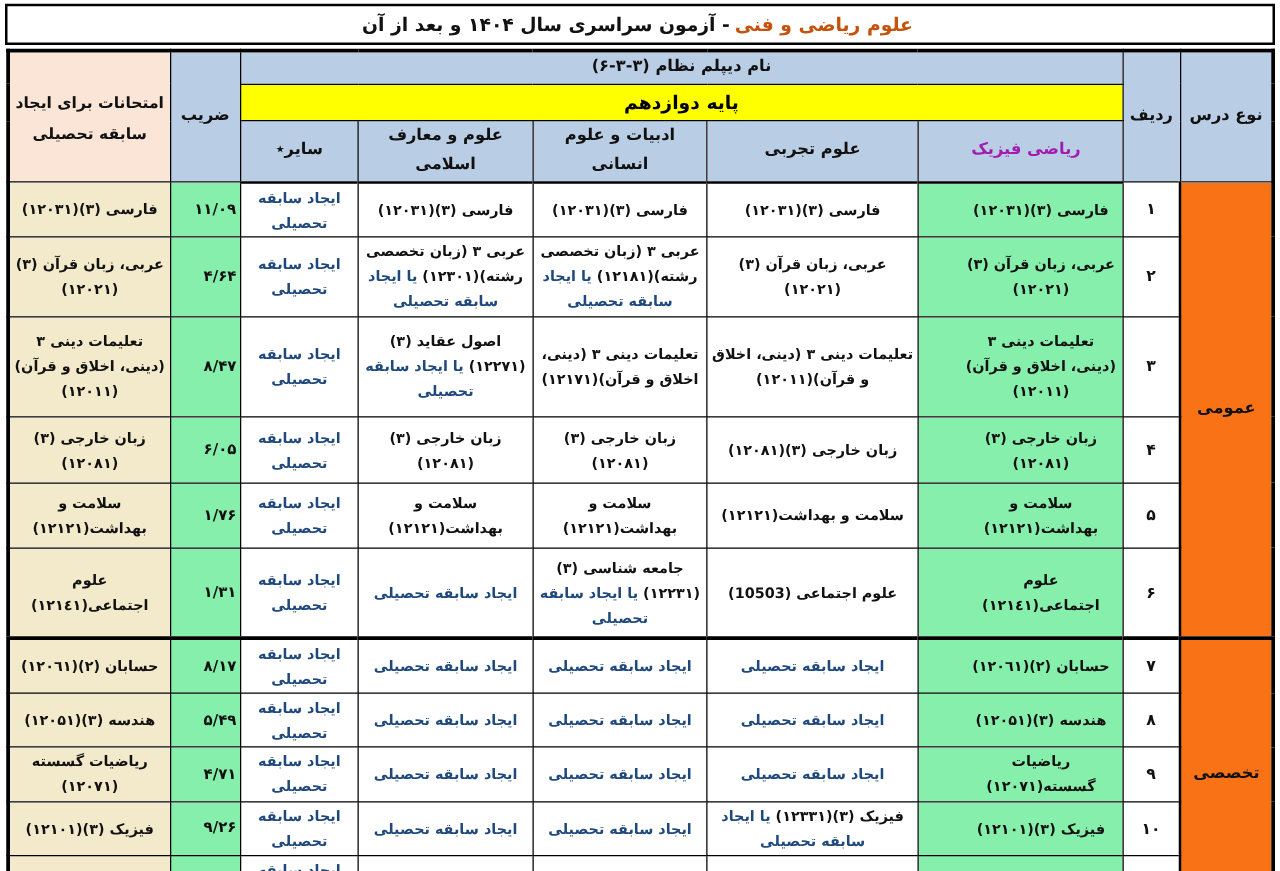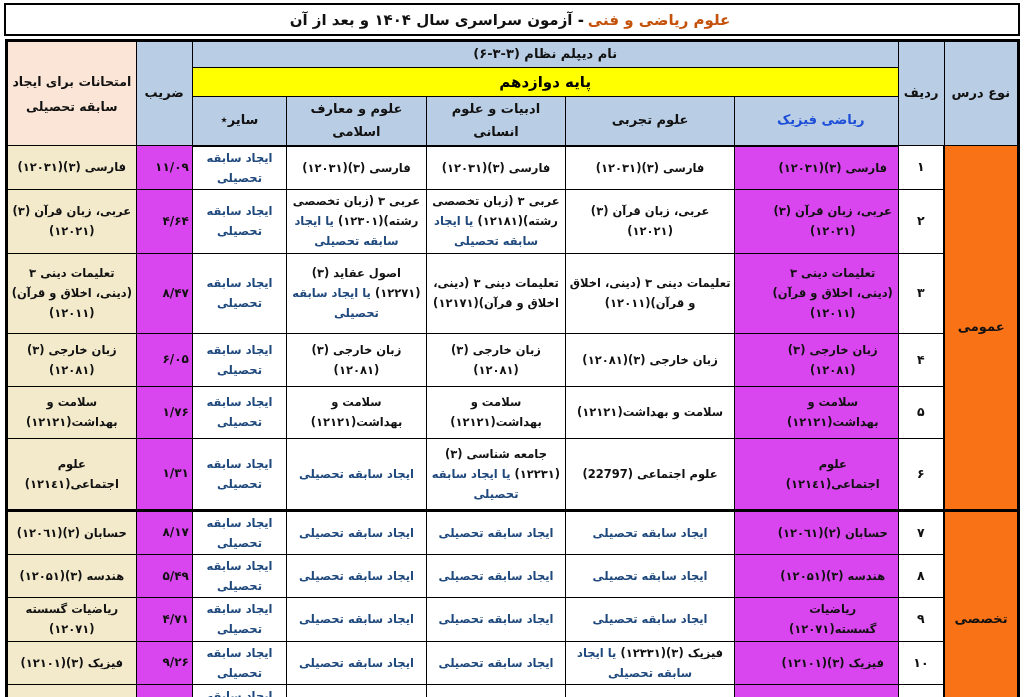--- a/index.html
+++ b/index.html
@@ -34,23 +34,23 @@
     text-align: center; vertical-align: middle;
     font-weight: bold; color: #111;
     font-size: 11.5px;
     line-height: 1.75;
     padding: 1px 3px;
     overflow: hidden;
   }
   thead th { background: #b9cde4; font-size: 13px; }
   th.grade-cell { background: #ffff00; font-size: 15px; color: #000; }
   th.record-head { background: #fbe5d6; font-size: 12.5px; line-height: 2; }
-  th.math-head { color: #1d4ed8; padding-left: 12px; }
+  th.math-head { color: #a21caf; padding-left: 12px; }
   thead tr.col-names th { border-bottom: 2.5px solid #000; }
-  td.col-math, td.col-coef { background: #d946ef; padding-left: 36px; }
+  td.col-math, td.col-coef { background: #86efac; padding-left: 36px; }
   td.col-record { background: #f3eacb; }
   td.col-type { border-left: 2.5px solid #000; font-size: 13px; background:#f97316; }
   td.col-record { border-left: 2px solid #000; }
   td.col-num { font-size: 12.5px; }
   td.col-coef { font-size: 12px; }
   tr.sec-break td { border-top: 3px solid #000; }
   .alt { color: #1f497d; }
   .alt:empty, .m:empty { display: none; }
   
   .hr1 { height: 26px; } .hr2 { height: 25px; } .hr3 { height: 30px; }
@@ -146,21 +146,21 @@
       <td><span class="m">سلامت و بهداشت(۱۲۱۲۱)</span> </td>
       <td><span class="m">سلامت و بهداشت(۱۲۱۲۱)</span> </td>
       <td><span class="m">سلامت و بهداشت(۱۲۱۲۱)</span> </td>
       <td> <span class="alt">ایجاد سابقه تحصیلی</span></td>
       <td class="col-coef">۱/۷۶</td>
       <td class="col-record">سلامت و بهداشت(۱۲۱۲۱)</td>
     </tr>
     <tr class="r6">
       <td class="col-num">۶</td>
       <td class="col-math"><span class="m">علوم اجتماعی(۱۲۱٤۱)</span> </td>
-      <td><span class="m">علوم اجتماعی (22797)</span> </td>
+      <td><span class="m">علوم اجتماعی (10503)</span> </td>
       <td><span class="m">جامعه شناسی (۳) (۱۲۲۳۱)</span> <span class="alt">یا ایجاد سابقه تحصیلی</span></td>
       <td> <span class="alt">ایجاد سابقه تحصیلی</span></td>
       <td> <span class="alt">ایجاد سابقه تحصیلی</span></td>
       <td class="col-coef">۱/۳۱</td>
       <td class="col-record">علوم اجتماعی(۱۲۱٤۱)</td>
     </tr>
     <tr class="r7 sec-break">
       <td class="col-type" rowspan="5">تخصصی</td>
       <td class="col-num">۷</td>
       <td class="col-math"><span class="m">حسابان (۲)(۱۲۰٦۱)</span> </td>

